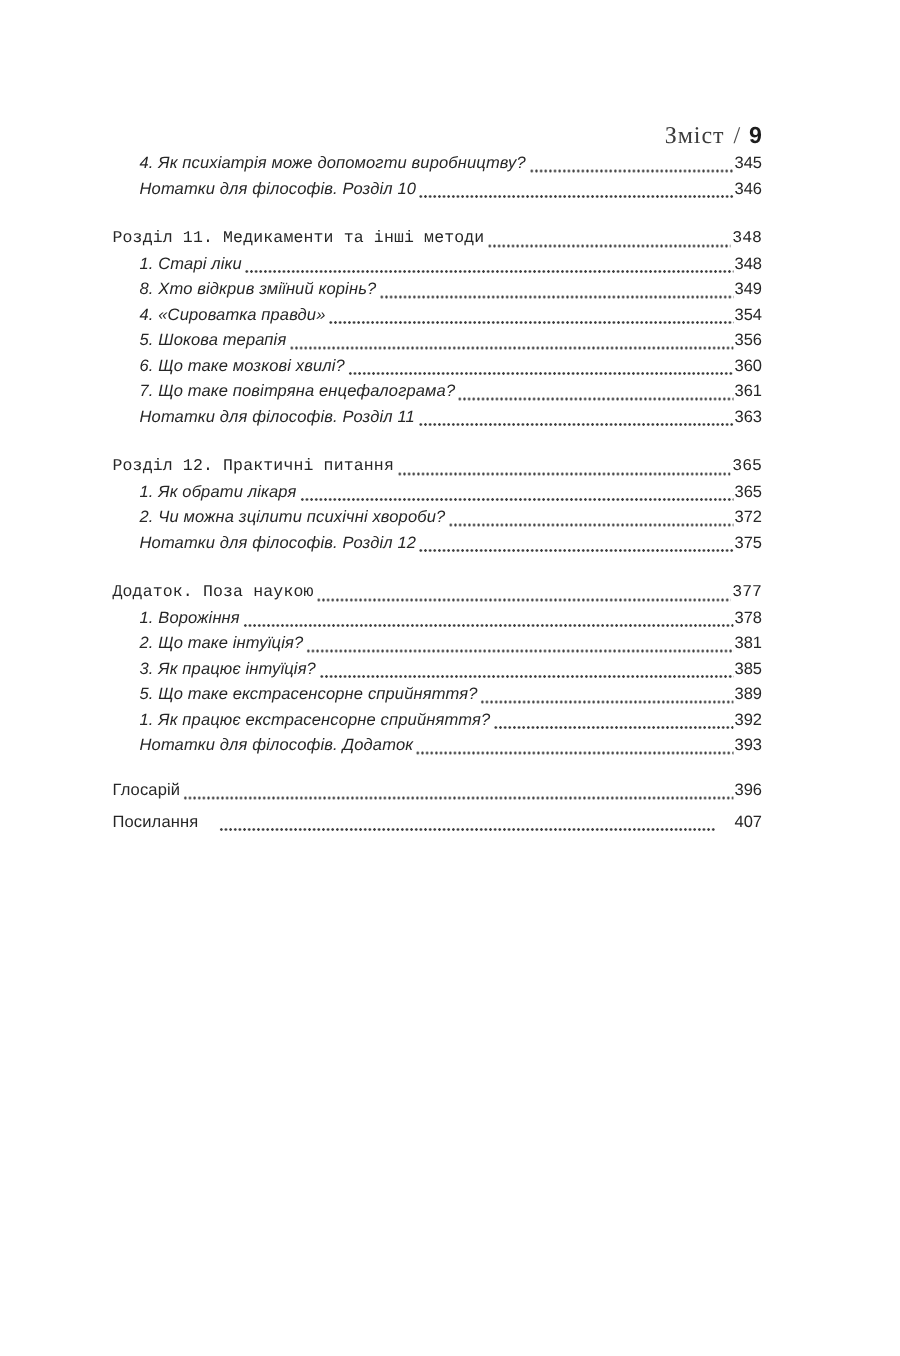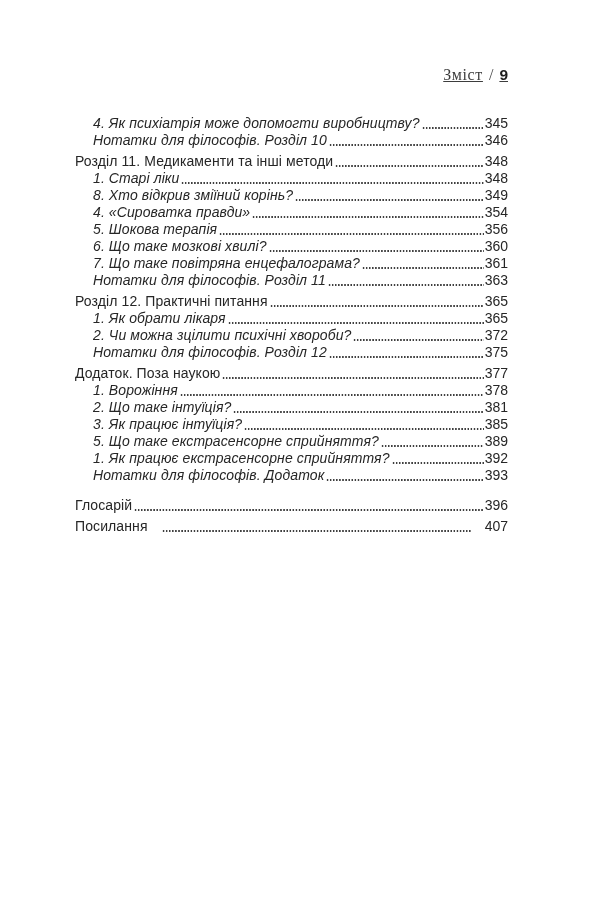--- a/index.html
+++ b/index.html
@@ -11,62 +11,61 @@
     width: 600px;
     height: 904px;
     position: relative;
     overflow: hidden;
     font-family: "Liberation Sans", sans-serif;
     color: #262626;
     -webkit-font-smoothing: antialiased;
   }
   .page-header {
     position: absolute;
-    top: 66px;
+    top: 82px;
     left: 75px;
     width: 433px;
     text-align: right;
     font-family: "Liberation Serif", serif;
     font-size: 16px;
     line-height: 17px;
     color: #3d3d3d;
     letter-spacing: 0.6px;
     white-space: nowrap;
-    text-decoration: underline;
   }
   .page-header .sep {
     display: inline-block;
     margin: 0 6px;
     color: #4a4a4a;
     letter-spacing: 0;
   }
   .page-header .pagenum {
     font-family: "Liberation Sans", sans-serif;
     font-weight: 700;
     font-size: 15.5px;
     letter-spacing: 0;
     color: #1d1d1d;
   }
   .toc {
     position: absolute;
-    top: 115px;
+    top: 101px;
     left: 75px;
     width: 433px;
-    font-size: 14px;
+    font-size: 11px;
   }
   .entry {
     display: flex;
     height: 17px;
     line-height: 17px;
   }
   .entry.sub {
     padding-left: 18px;
     font-style: italic;
   }
-  .entry.chapter { margin-top: 4px; }
+  .entry.chapter { margin-top: 16px; font-family: Liberation Mono, monospace; }
   .entry.backmatter { margin-top: 13px; justify-content: flex-end; }
   .entry.backmatter + .entry.backmatter { margin-top: 4px; gap: 12px; }
   .label {
     flex: 0 0 auto;
     white-space: nowrap;
     letter-spacing: 0.1px;
   }
   .dots {
     flex: 1 1 auto;
     min-width: 4px;

